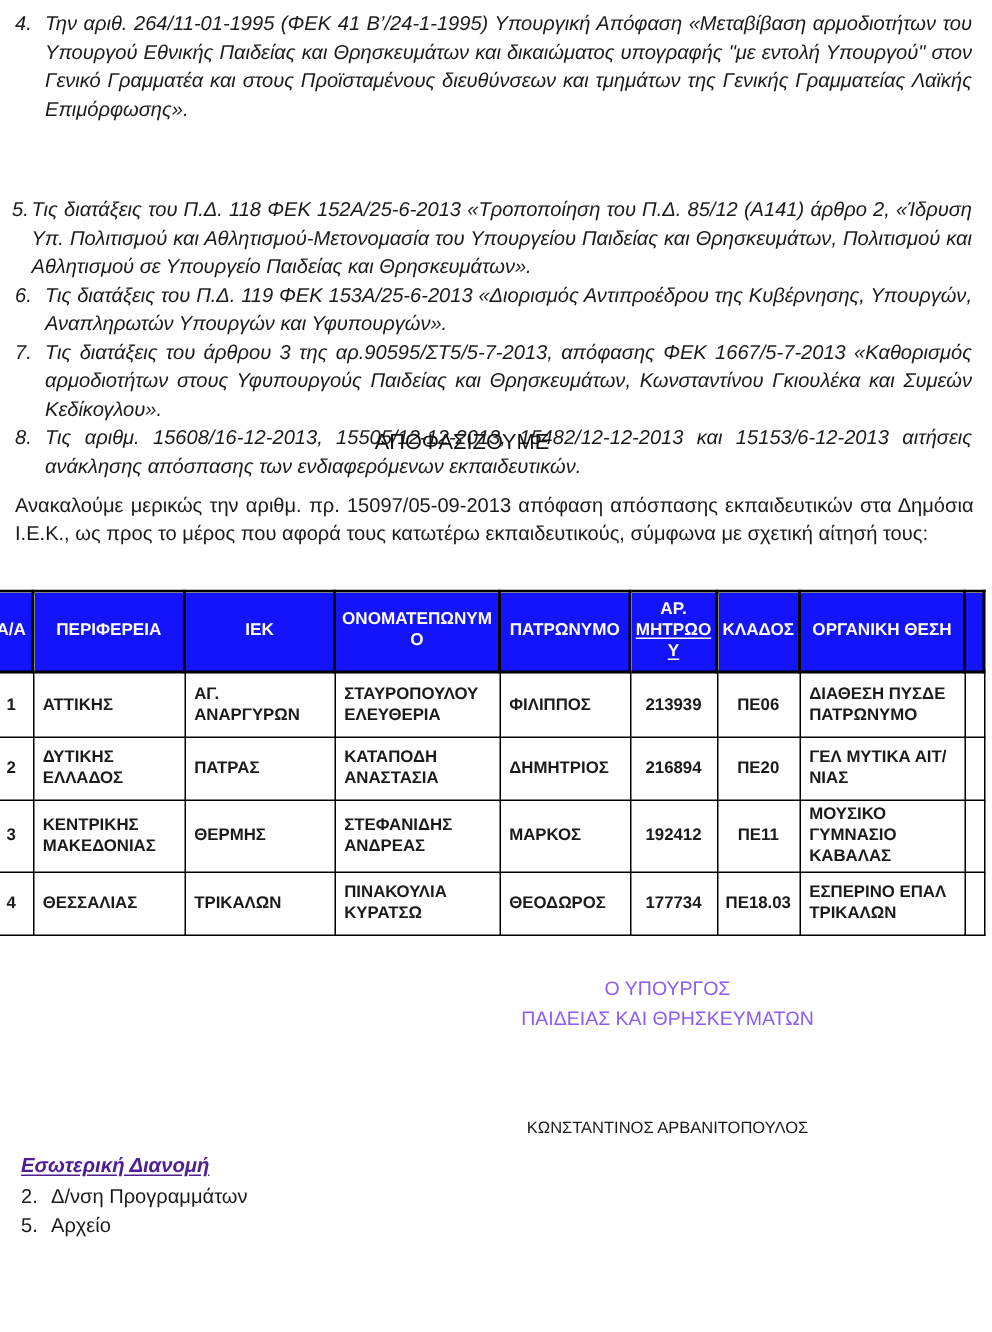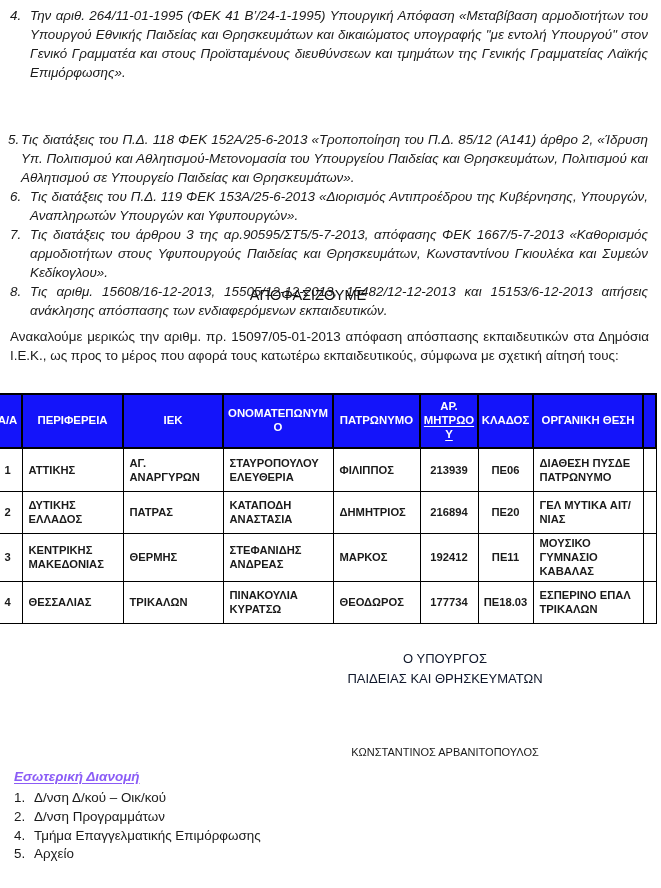--- a/index.html
+++ b/index.html
@@ -28,44 +28,44 @@
     font-size:11.2px;font-weight:bold;line-height:1.25;padding:2px 4px;word-wrap:break-word;}
   thead th{background:#1414fa;color:#ffffff;border:2px solid #000;text-align:center;
     font-size:11.4px;line-height:1.2;height:48px;padding:2px 1px;}
   thead th .u{text-decoration:underline;text-underline-offset:2px;text-align:center;}
   tbody td{background:#ffffff;color:#1a1a1a;}
   tbody td.c{text-align:center;padding:2px 1px;}
   tbody td.l{text-align:left;padding-left:6px;}
   tr.r1{height:43px;} tr.r2{height:42px;} tr.r3{height:48px;} tr.r4{height:42px;}
   
   .sig{position:absolute;top:649px;left:245px;width:400px;text-align:center;
-    font-size:13px;line-height:20px;color:#0f172a;}
+    font-size:13px;line-height:20px;color:#8b5cf6;}
   .sig-name{position:absolute;top:746px;left:245px;width:400px;text-align:center;
     font-size:11px;color:#1a1a1a;}
   
   .dist-head{position:absolute;top:769px;left:14px;font-size:13.5px;font-weight:bold;
-    font-style:italic;text-decoration:underline;text-underline-offset:2px;color:#8b5cf6;}
+    font-style:italic;text-decoration:underline;text-underline-offset:2px;color:#4c1d95;}
   .dist-list{position:absolute;top:789px;left:0;right:20px;font-size:13.4px;line-height:18.8px;}
   .dist-list .li{padding-left:34px;text-indent:-20px;}
   .dist-list .li .num{width:20px;}
 </style>
 </head>
 <body>
 
 <div class="top-list">
   <div class="li"><span class="num">4.</span><span>Την αριθ. 264/11-01-1995 (ΦΕΚ 41 Β’/24-1-1995) Υπουργική Απόφαση «Μεταβίβαση αρμοδιοτήτων του Υπουργού Εθνικής Παιδείας και Θρησκευμάτων και δικαιώματος υπογραφής "με εντολή Υπουργού" στον Γενικό Γραμματέα και στους Προϊσταμένους διευθύνσεων και τμημάτων της Γενικής Γραμματείας Λαϊκής Επιμόρφωσης».</span></div>
   <div class="li tight"><span class="num">5.</span><span>Τις διατάξεις του Π.Δ. 118 ΦΕΚ 152Α/25-6-2013 «Τροποποίηση του Π.Δ. 85/12 (Α141) άρθρο 2, «Ίδρυση Υπ. Πολιτισμού και Αθλητισμού-Μετονομασία του Υπουργείου Παιδείας και Θρησκευμάτων, Πολιτισμού και Αθλητισμού σε Υπουργείο Παιδείας και Θρησκευμάτων».</span></div>
   <div class="li"><span class="num">6.</span><span>Τις διατάξεις του Π.Δ. 119 ΦΕΚ 153Α/25-6-2013 «Διορισμός Αντιπροέδρου της Κυβέρνησης, Υπουργών, Αναπληρωτών Υπουργών και Υφυπουργών».</span></div>
   <div class="li"><span class="num">7.</span><span>Τις διατάξεις του άρθρου 3 της αρ.90595/ΣΤ5/5-7-2013, απόφασης ΦΕΚ 1667/5-7-2013 «Καθορισμός αρμοδιοτήτων στους Υφυπουργούς Παιδείας και Θρησκευμάτων, Κωνσταντίνου Γκιουλέκα και Συμεών Κεδίκογλου».</span></div>
   <div class="li"><span class="num">8.</span><span>Τις αριθμ. 15608/16-12-2013, 15505/12-12-2013, 15482/12-12-2013 και 15153/6-12-2013 αιτήσεις ανάκλησης απόσπασης των ενδιαφερόμενων εκπαιδευτικών.</span></div>
 </div>
 
 <div class="decision">ΑΠΟΦΑΣΙΖΟΥΜΕ</div>
 
-<div class="para">Ανακαλούμε μερικώς την αριθμ. πρ. 15097/05-01-2013 απόφαση απόσπασης εκπαιδευτικών στα Δημόσια Ι.Ε.Κ., ως προς το μέρος που αφορά τους κατωτέρω εκπαιδευτικούς, σύμφωνα με σχετική αίτησή τους:</div>
+<div class="para">Ανακαλούμε μερικώς την αριθμ. πρ. 15097/05-09-2013 απόφαση απόσπασης εκπαιδευτικών στα Δημόσια Ι.Ε.Κ., ως προς το μέρος που αφορά τους κατωτέρω εκπαιδευτικούς, σύμφωνα με σχετική αίτησή τους:</div>
 
 <div class="tbl-wrap">
   <table>
     <colgroup>
       <col style="width:29px">
         <col style="width:101px">
         <col style="width:100px">
       <col style="width:110px">
         <col style="width:87px">
         <col style="width:58px">
@@ -136,17 +136,15 @@
 </div>
 
 <div class="sig">
   <div>Ο ΥΠΟΥΡΓΟΣ</div>
   <div>ΠΑΙΔΕΙΑΣ ΚΑΙ ΘΡΗΣΚΕΥΜΑΤΩΝ</div>
 </div>
 <div class="sig-name">ΚΩΝΣΤΑΝΤΙΝΟΣ ΑΡΒΑΝΙΤΟΠΟΥΛΟΣ</div>
 
 <div class="dist-head">Εσωτερική Διανομή</div>
 <div class="dist-list">
-  <div class="li"><span class="num">1.</span><span>Δ/νση Δ/κού – Οικ/κού</span></div>
   <div class="li"><span class="num">2.</span><span>Δ/νση Προγραμμάτων</span></div>
-  <div class="li"><span class="num">4.</span><span>Τμήμα Επαγγελματικής Επιμόρφωσης</span></div>
   <div class="li"><span class="num">5.</span><span>Αρχείο</span></div>
 </div>
 
 </body></html>

